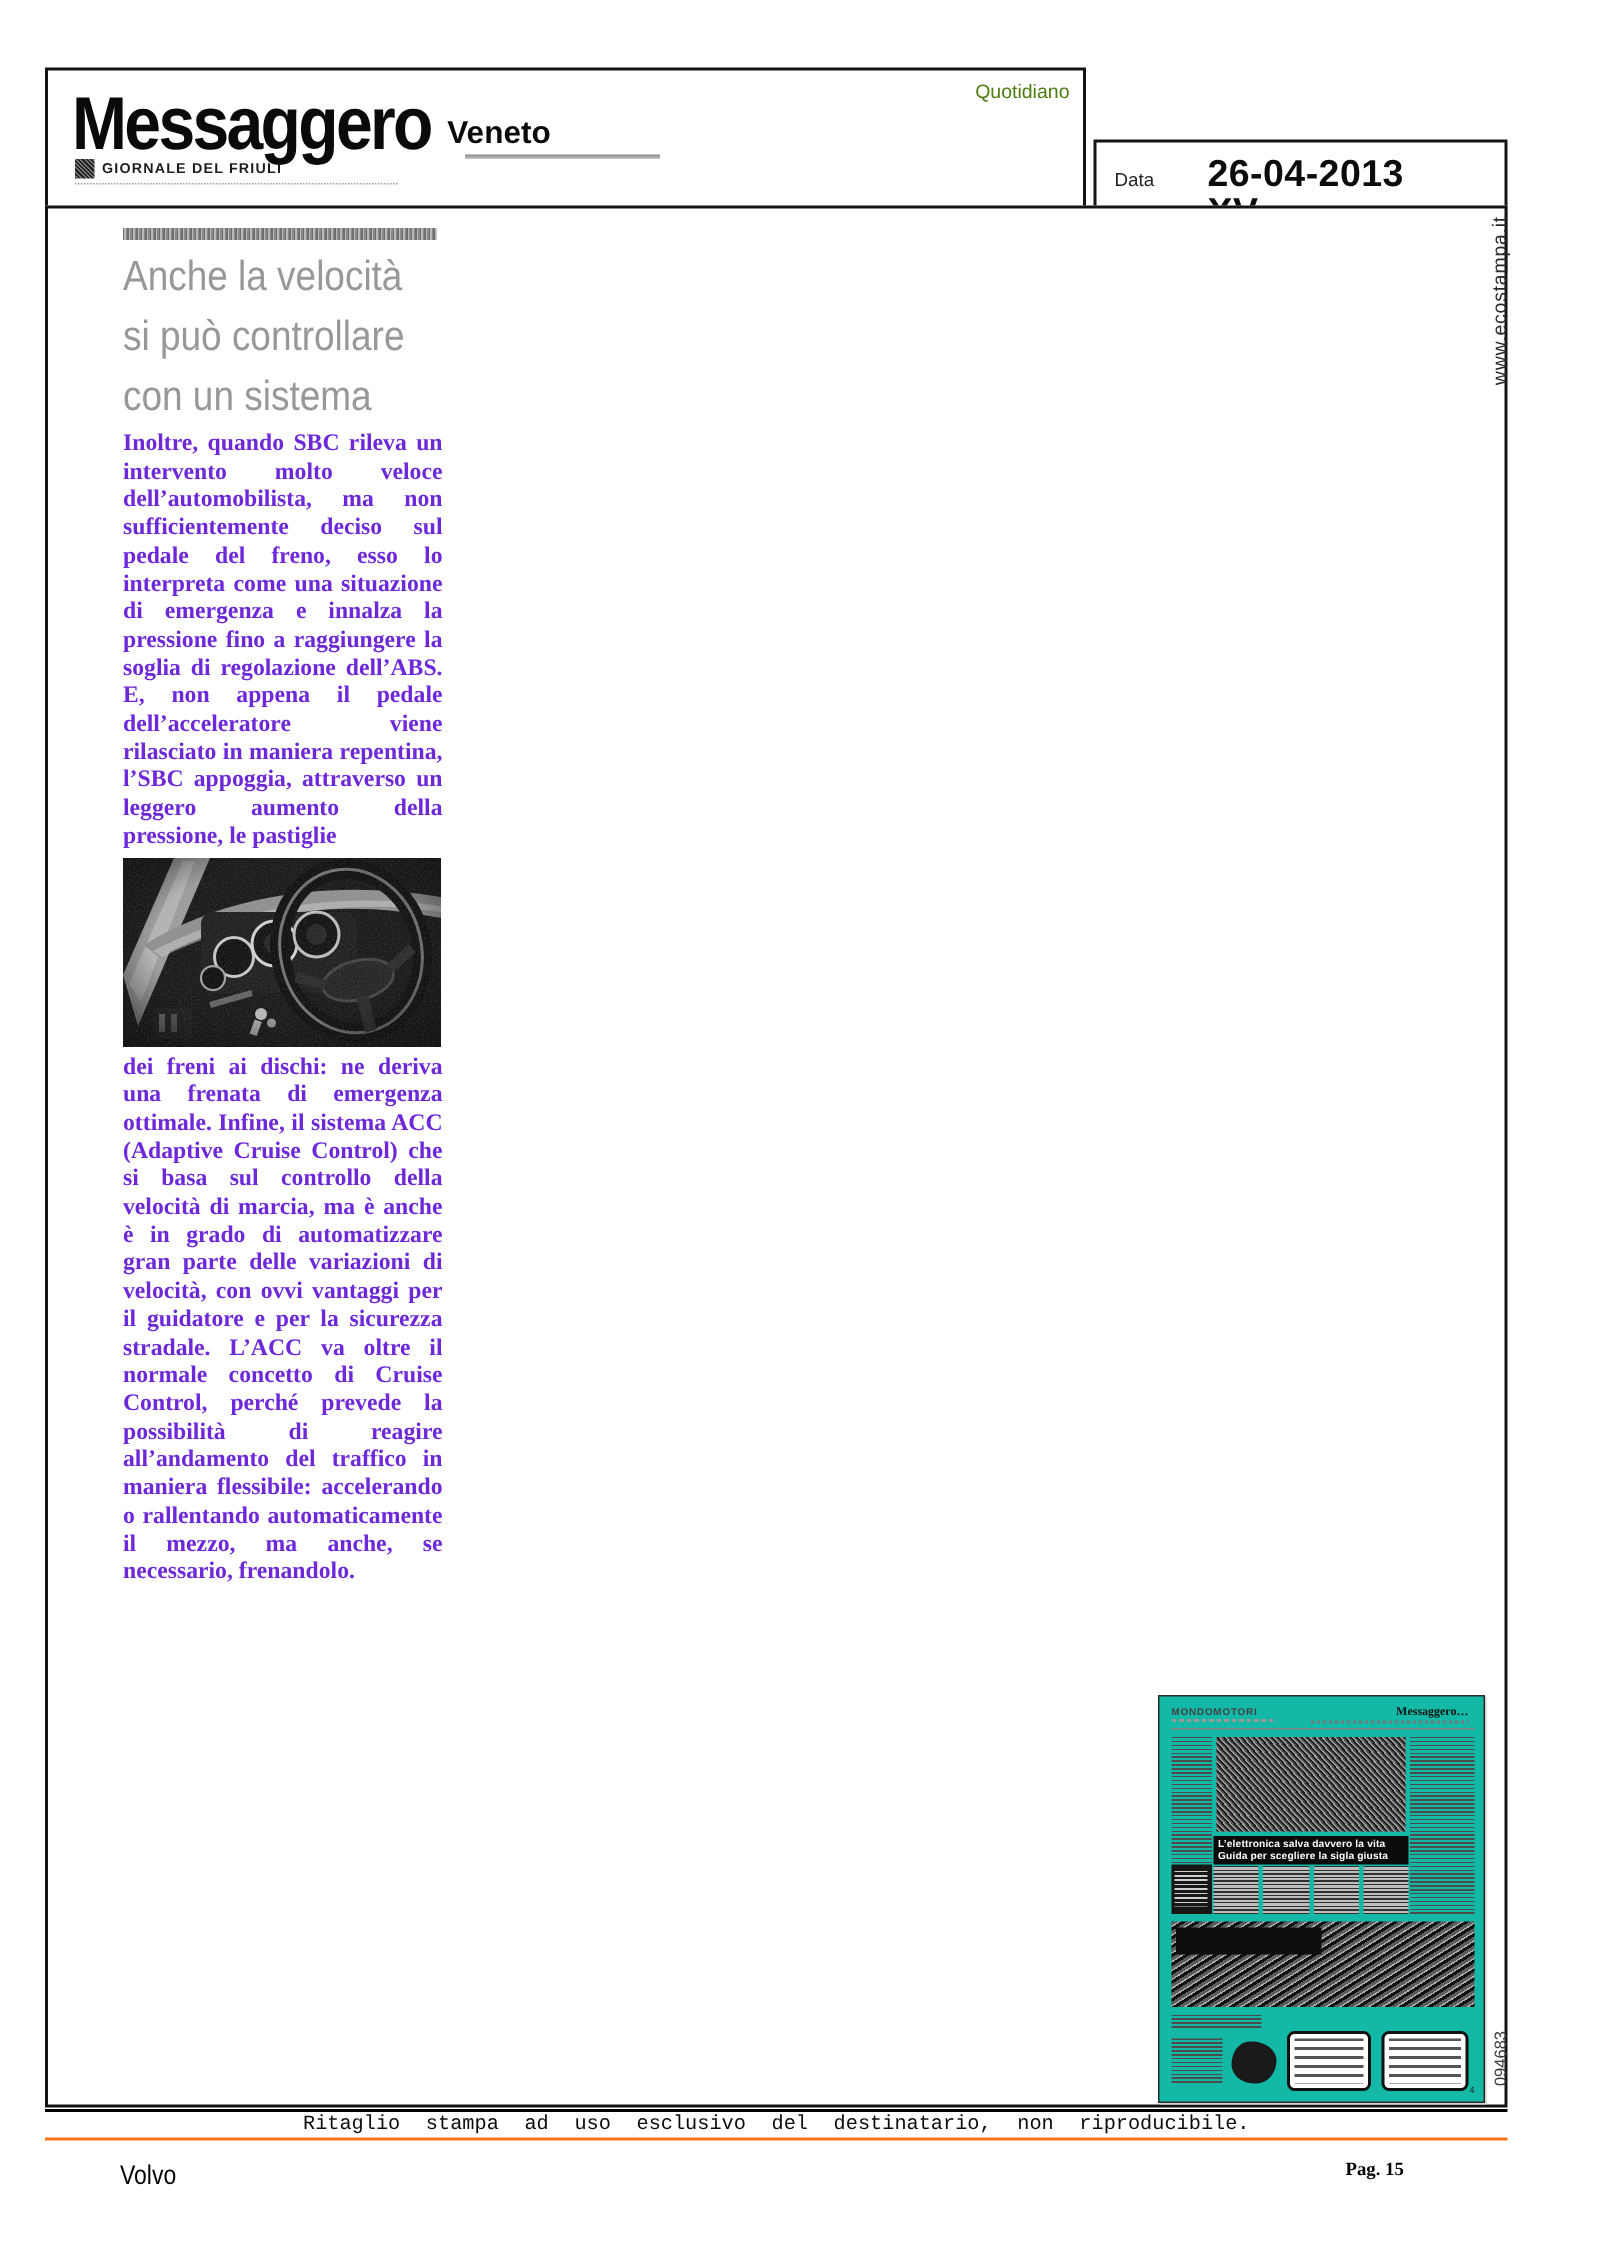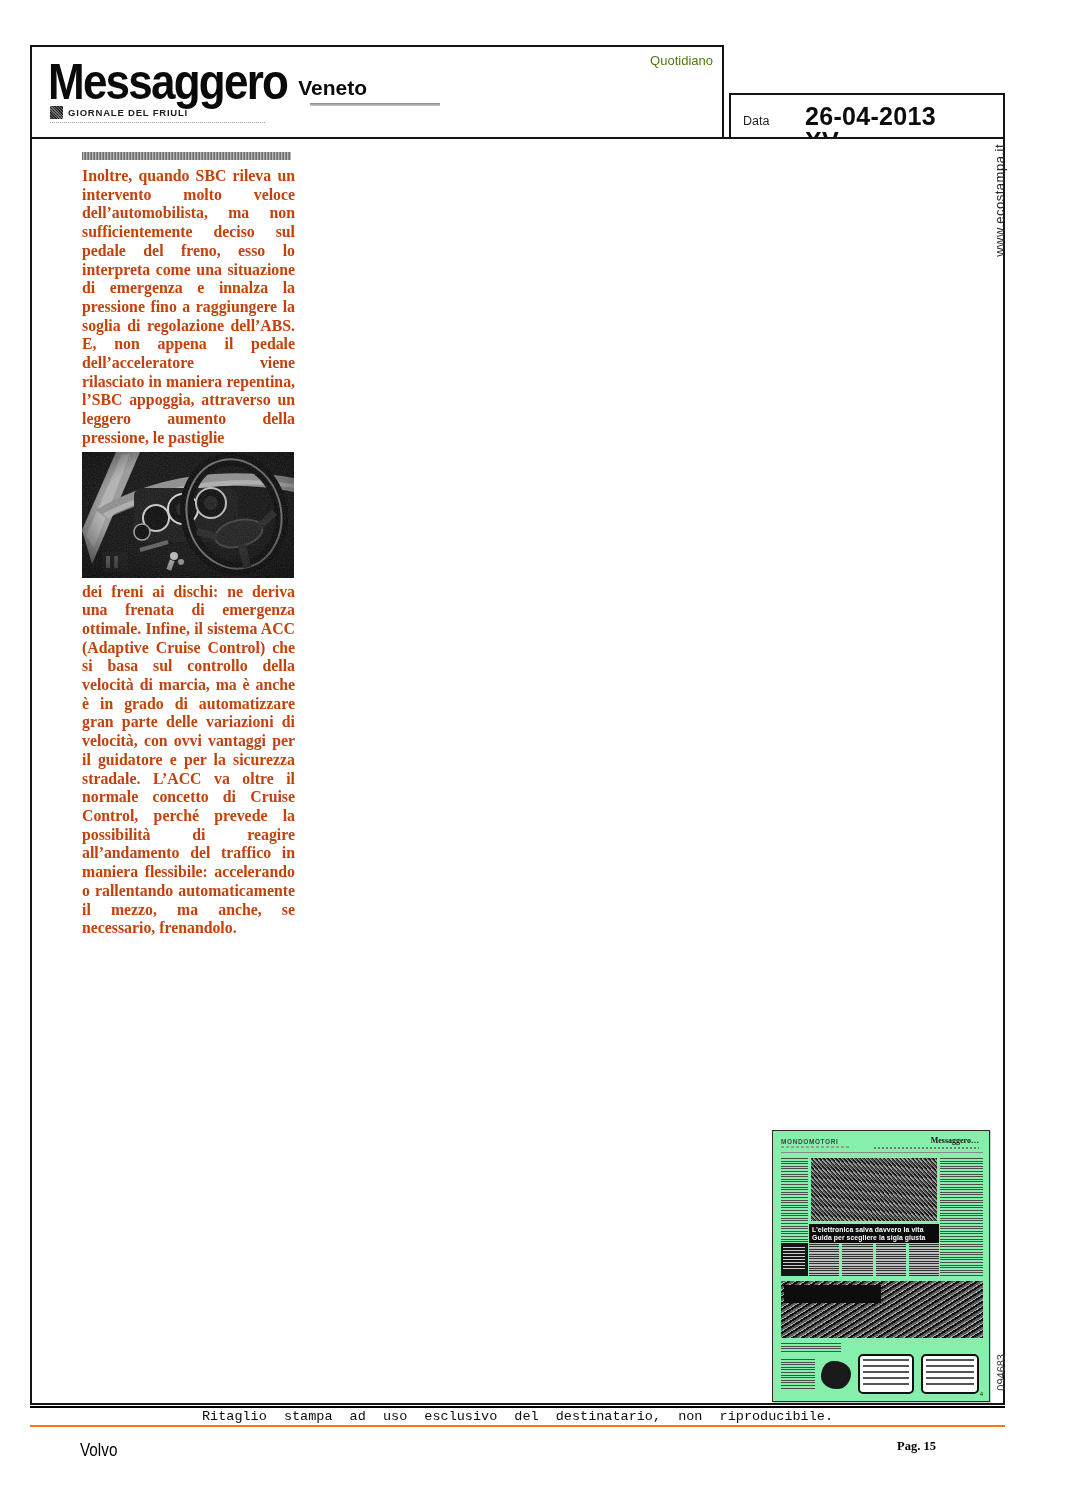--- a/index.html
+++ b/index.html
@@ -41,33 +41,33 @@
   .main-frame { position:absolute; left:30px; top:137px; width:975px; height:1268px;
     border:2px solid #141414; background:#fff; }
 
   .article-col { position:absolute; left:50px; top:13px; width:214px; }
   .hatch-bar { width:209px; height:8px; margin-bottom:7px;
     background:repeating-linear-gradient(90deg,#6f6f6f 0 1px,#b9b9b9 1px 2px,#8a8a8a 2px 3px); }
   .art-title { font-size:28px; line-height:33px; color:#989898; font-weight:normal;
     transform:scaleX(0.88); transform-origin:left top; white-space:nowrap; margin-bottom:7px; }
   .art-body {
     font-family:"Liberation Serif", serif; font-weight:bold; font-size:15.8px;
-    line-height:18.7px; text-align:justify; color:#c2410c; width:213px;
+    line-height:18.7px; text-align:justify; color:#6d28d9; width:213px;
   }
   .art-photo { display:block; width:212px; height:126px; margin:4px 0 5px 0; }
 
   
   .v-text { position:absolute; writing-mode:vertical-rl; transform:rotate(180deg);
     color:#2a2a2a; white-space:nowrap; }
   .v-ecostampa { left:992px; top:144px; font-size:13px; letter-spacing:0.5px; }
   .v-code { left:995px; top:1354px; font-size:11px; color:#3a3a3a; }
 
   
   .thumb { position:absolute; left:740px; top:991px; width:218px; height:272px;
-    border:1px solid #2b2b2b; background:#86efac; box-shadow:1px 1px 0 #cfcfcf; }
+    border:1px solid #2b2b2b; background:#14b8a6; box-shadow:1px 1px 0 #cfcfcf; }
   .t-section { position:absolute; left:8px; top:7px; font-size:6.5px; letter-spacing:0.6px;
     color:#444; font-weight:bold; }
   .t-section-sub { position:absolute; left:8px; top:15px; width:70px; height:2px;
     background:repeating-linear-gradient(90deg,#999 0 3px,transparent 3px 5px); }
   .t-masthead { position:absolute; right:10px; top:5px; font-size:8px; font-weight:bold;
     font-family:"Liberation Serif", serif; color:#111; }
   .t-dateline { position:absolute; right:10px; top:16px; width:105px; height:2px;
     background:repeating-linear-gradient(90deg,#777 0 2px,transparent 2px 4px); }
   .t-rule { position:absolute; left:8px; top:21px; width:202px; height:1px; background:#888; }
 
@@ -149,20 +149,25 @@
       <span class="meta-label">Foglio</span>
       <span class="meta-value">9 / 2</span>
     </div>
   </div>
 
   <div class="main-frame">
 
     <div class="article-col">
       <div class="hatch-bar"></div>
 
+      <h1 style="font-weight:normal;">
+        <div class="art-title">Anche la velocità</div>
+        <div class="art-title">si può controllare</div>
+        <div class="art-title">con un sistema</div>
+      </h1>
 
       <p class="art-body">Inoltre, quando SBC rileva un intervento molto veloce dell’automobilista, ma non sufficientemente deciso sul pedale del freno, esso lo interpreta come una situazione di emergenza e innalza la pressione fino a raggiungere la soglia di regolazione dell’ABS. E, non appena il pedale dell’acceleratore viene rilasciato in maniera repentina, l’SBC appoggia, attraverso un leggero aumento della pressione, le pastiglie</p>
 
       <svg class="art-photo" viewBox="0 0 212 126" preserveAspectRatio="none" aria-hidden="true">
         <defs>
           <filter id="grain" x="0" y="0" width="100%" height="100%">
             <feTurbulence type="fractalNoise" baseFrequency="0.9" numOctaves="2" result="n"></feTurbulence>
             <feColorMatrix in="n" type="saturate" values="0"></feColorMatrix>
           </filter>
           <radialGradient id="vig" cx="50%" cy="45%" r="75%">

